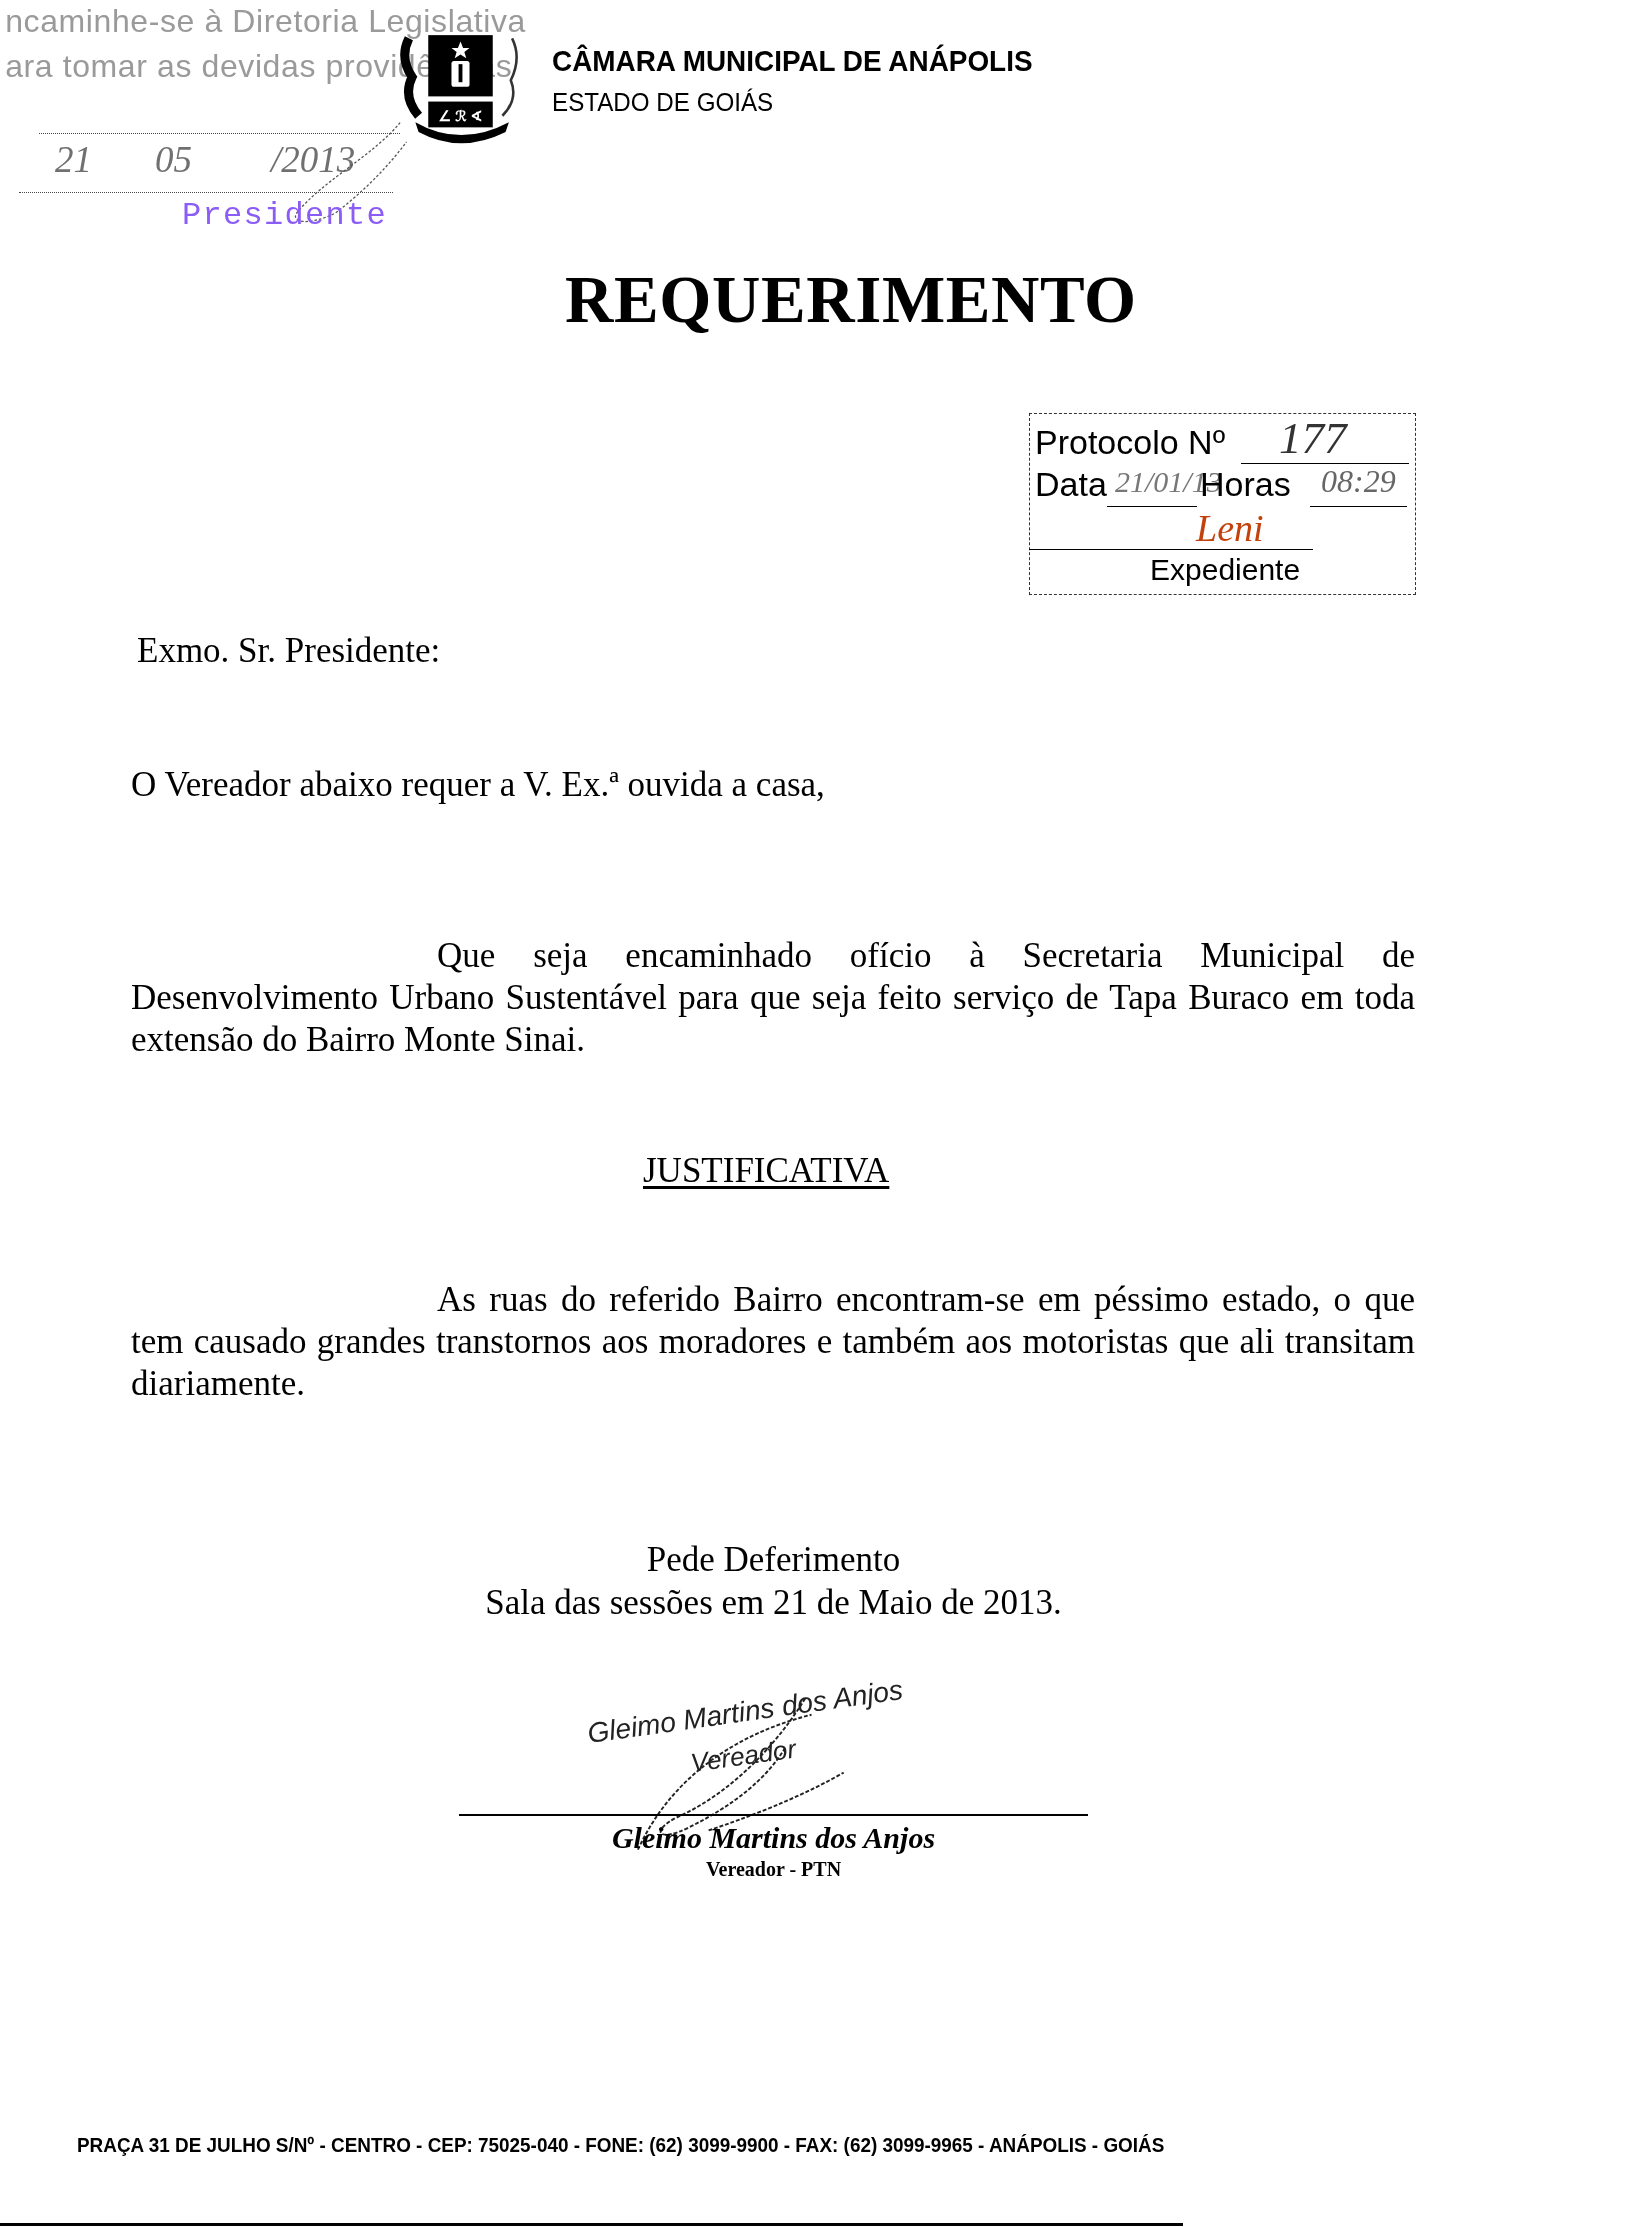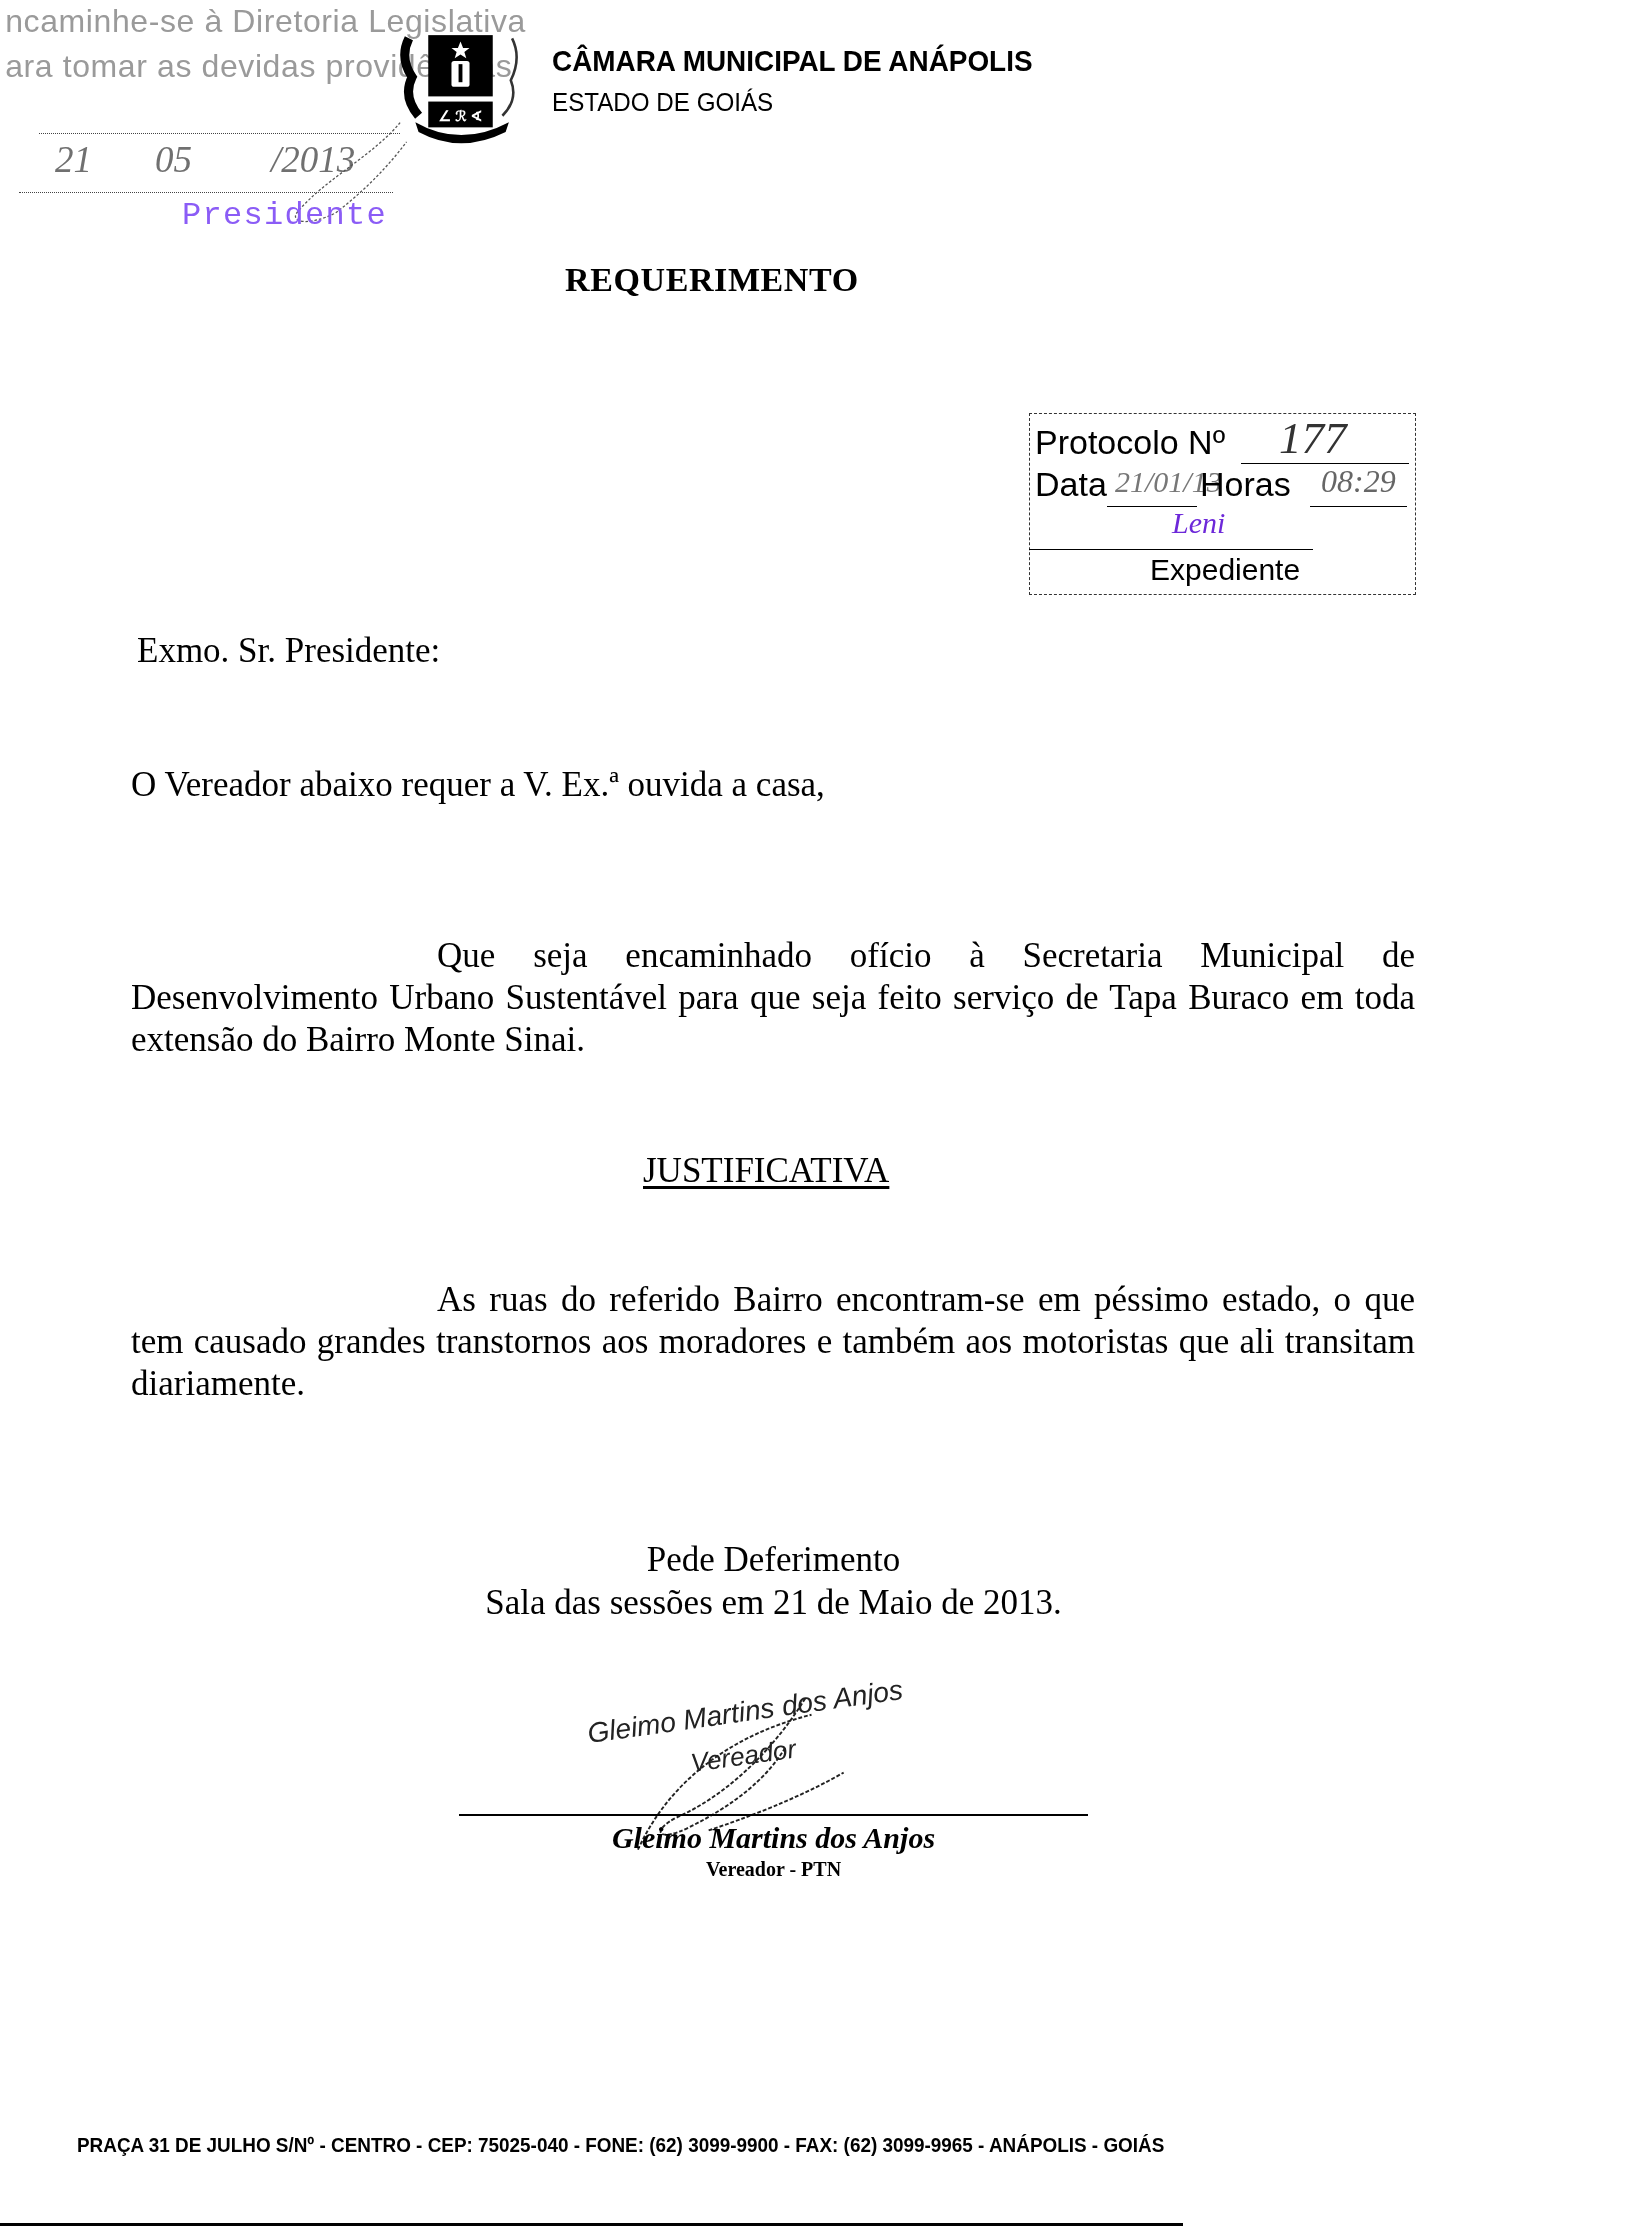--- a/index.html
+++ b/index.html
@@ -9,21 +9,21 @@
   
   .stamp-text { color: #9a9a9a; font-family: "Liberation Sans", sans-serif; font-size: 32px; letter-spacing: 0.6px; }
   .stamp-hand { color: #707070; font-family: "Liberation Serif", serif; font-style: italic; font-size: 37px; margin-top: 41px; }
   .stamp-line { position: absolute; height: 0; border-top: 1.9px dotted #444; }
   .stamp-label { color: #8b5cf6; font-family: Liberation Mono, monospace; font-size: 32px; letter-spacing: 1.3px; }
 
   
   .hdr-title { font-family: "Liberation Sans", sans-serif; font-weight: bold; font-size: 30px; transform: scaleX(0.93); transform-origin: left top; }
   .hdr-sub { font-family: "Liberation Sans", sans-serif; font-size: 26px; transform: scaleX(0.93); transform-origin: left top; }
 
-  .doc-title { font-family: "Liberation Serif", serif; font-weight: bold; font-size: 34px; letter-spacing: 0.6px; }
+  .doc-title { font-family: "Liberation Serif", serif; font-weight: bold; font-size: 67px; letter-spacing: 0.6px; }
 
   
   .proto-box { position: absolute; left: 1029px; top: 413px; width: 387px; height: 182px; border: 1.3px dashed #333; box-sizing: border-box; }
   .proto-label { font-family: Liberation Sans, sans-serif; font-size: 34px; }
   .proto-hand { font-family: "Liberation Serif", serif; font-style: italic; color: #333; }
   .uline { position: absolute; height: 0; border-top: 1.9px solid #000; }
 
   .body-text { font-family: "Liberation Serif", serif; font-size: 35px; line-height: 42px; }
   .para { position: absolute; left: 131px; width: 1284px; text-align: justify; text-align-last: left; white-space: normal; }
   .indent { text-indent: 306px; }
@@ -75,21 +75,21 @@
 <div class="uline" style="left:1241px; top:463px; width:168px;"></div>
 
 <div class="abs proto-label" style="left:1035px; top:465px;">Data</div>
 <div class="abs proto-hand" style="left:1115px; top:465px; font-size:30px; color:#777;">21/01/13</div>
 <div class="uline" style="left:1107px; top:506px; width:90px;"></div>
 
 <div class="abs proto-label" style="left:1200px; top:465px;">Horas</div>
 <div class="abs proto-hand" style="left:1321px; top:463px; font-size:32px; color:#666;">08:29</div>
 <div class="uline" style="left:1310px; top:506px; width:97px;"></div>
 
-<div class="abs proto-hand" style="left:1172px; top:506px; font-size:30px; color:#6d28d9;">Leni</div>
+<div class="abs proto-hand" style="left:1196px; top:506px; font-size:38px; color:#c2410c;">Leni</div>
 <div class="uline" style="left:1029px; top:549px; width:284px; border-top-width:1.3px;"></div>
 <div class="abs proto-label" style="left:1150px; top:553px; font-size:30px;">Expediente</div>
 
 <div class="abs body-text" style="left:137px; top:630px;">Exmo. Sr. Presidente:</div>
 <div class="abs body-text" style="left:131px; top:764px;">O Vereador abaixo requer a V. Ex.ª ouvida a casa,</div>
 
 <div class="para body-text indent" style="top:935px;">Que seja encaminhado ofício à Secretaria Municipal de Desenvolvimento Urbano Sustentável para que seja feito serviço de Tapa Buraco em toda extensão do Bairro Monte Sinai.</div>
 
 <div class="abs body-text" style="left:643px; top:1150px; text-decoration: underline; text-underline-offset: 3.9px;">JUSTIFICATIVA</div>
 

